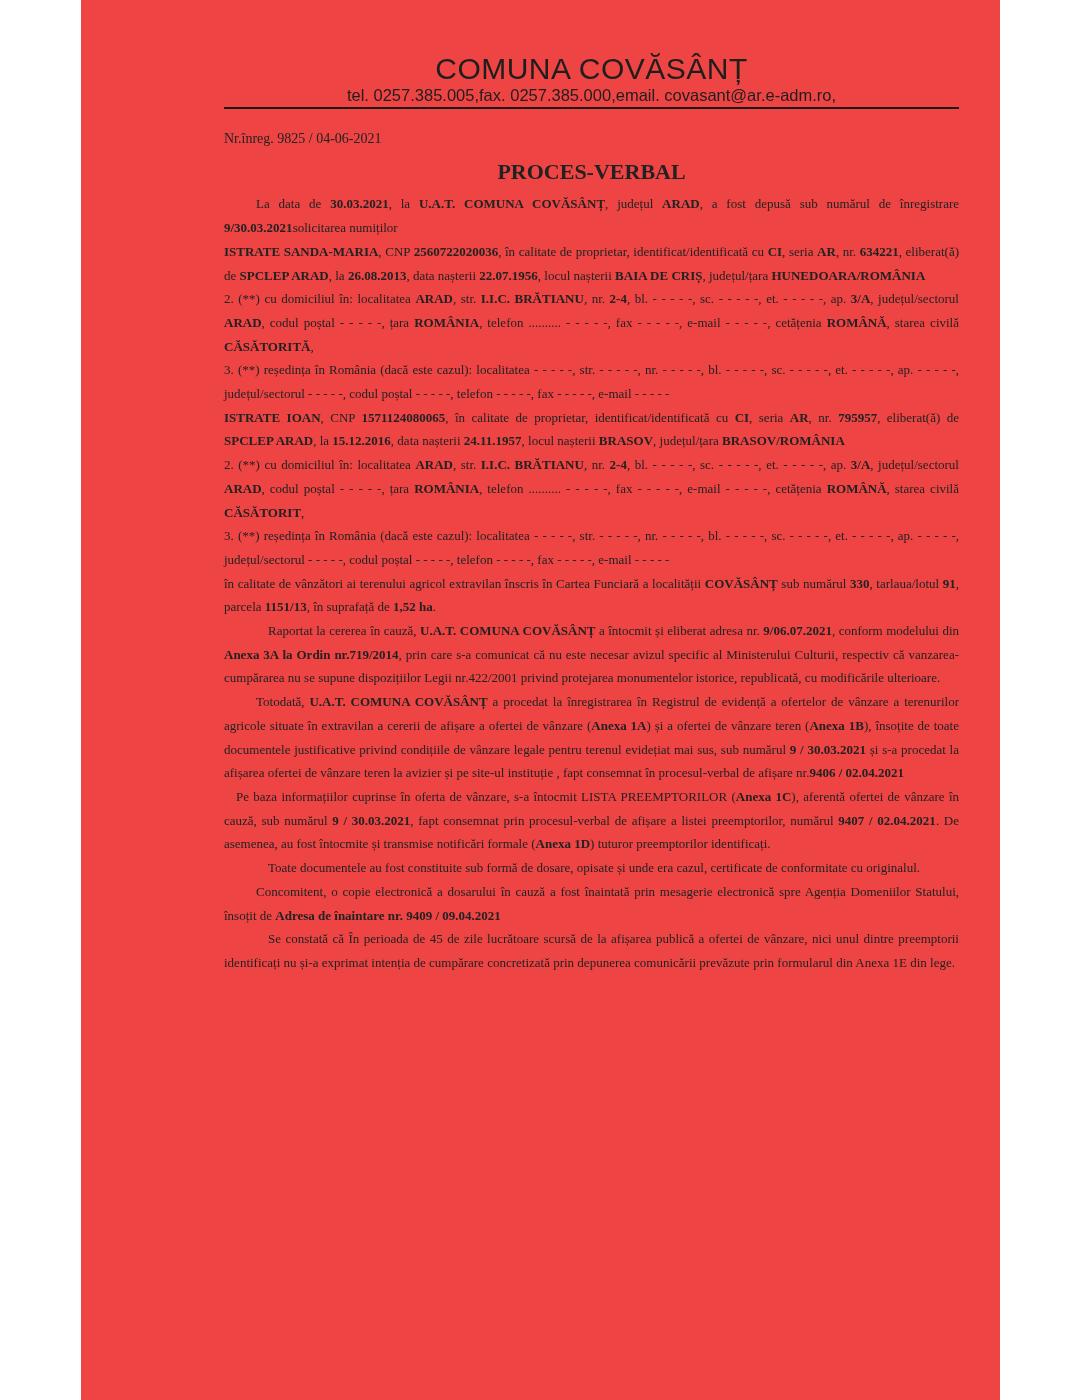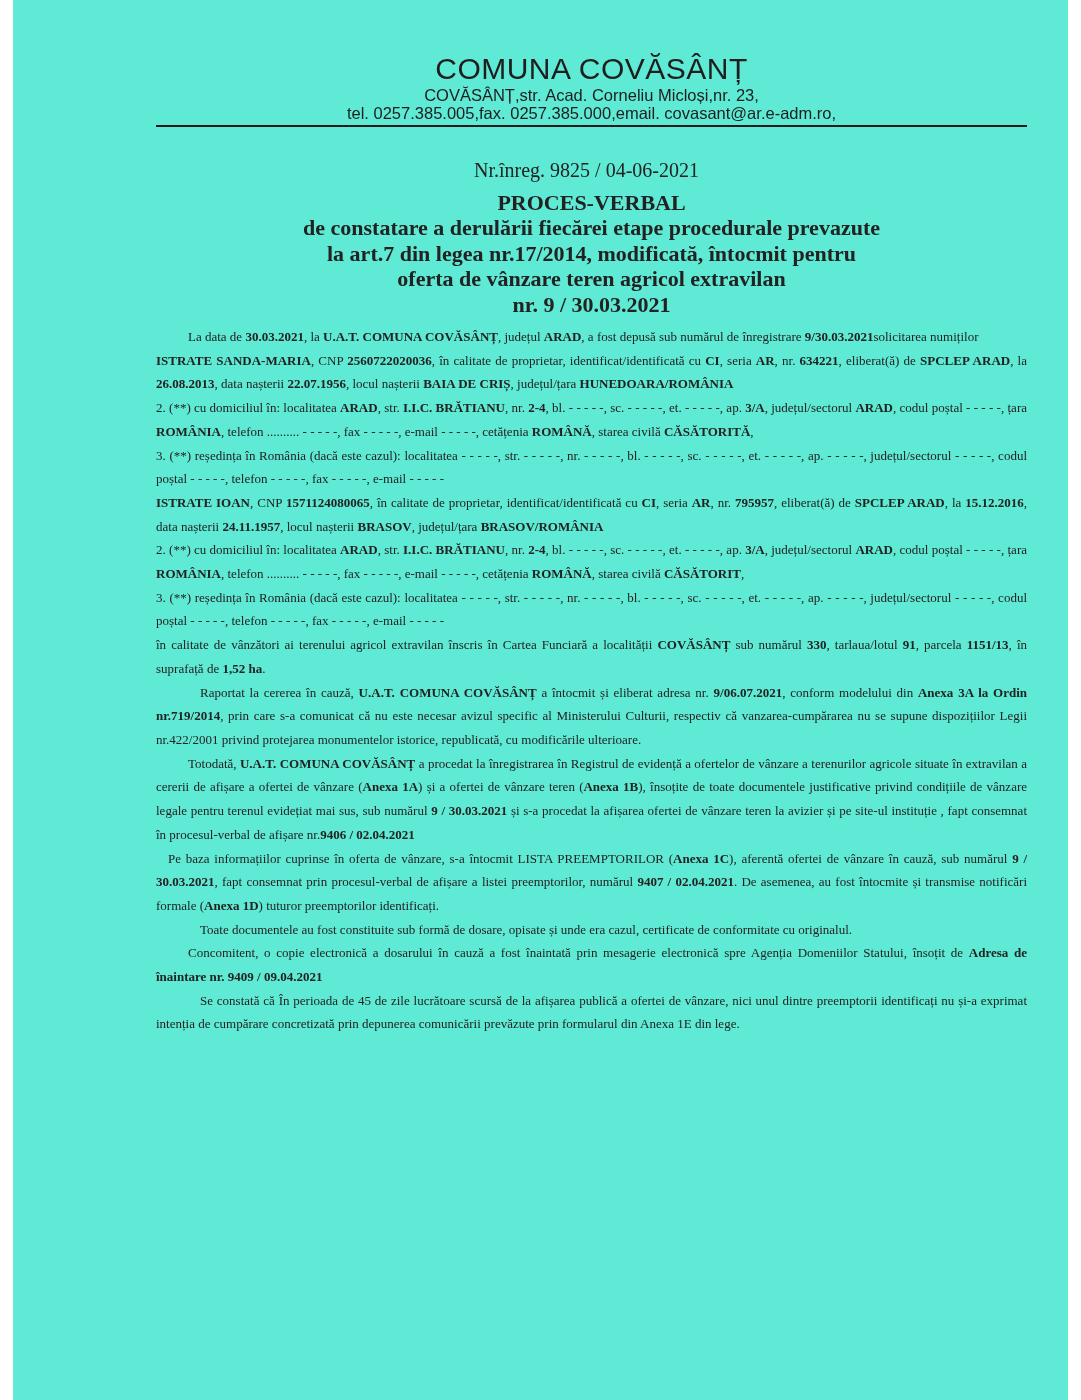--- a/index.html
+++ b/index.html
@@ -1,21 +1,21 @@
 <!DOCTYPE html>
 <html lang="ro"><head>
 <meta charset="utf-8">
 <style>
   html, body { margin: 0; padding: 0; background: #ffffff; }
   .page {
     position: relative;
-    width: 1055px;
+    width: 919px;
     height: 1400px;
     margin: 0 auto;
-    background: #5eead4;
+    background: #ef4444;
     box-sizing: border-box;
     padding: 52px 41px 0 143px;
     font-family: "Liberation Serif", serif;
     color: #222222;
     overflow: hidden;
   }
   
   .org {
     font-family: "Liberation Sans", sans-serif;
     font-size: 30px;
@@ -31,24 +31,24 @@
     text-align: center;
     color: #1e1e1e;
   }
   .rule {
     border-bottom: 2.5px solid #1a1a1a;
     margin-top: 3px;
     width: 100%;
   }
   
   .regno {
-    text-align: center;
-    font-size: 20px;
+    text-align: left;
+    font-size: 14px;
     line-height: 20px;
-    margin-top: 33px;
+    margin-top: 20px;
     padding-right: 10px;
   }
   
   .titleblock {
     text-align: center;
     margin-top: 10px;
     font-weight: 700;
   }
   .doc-title, .doc-sub {
     font-size: 22px;
@@ -67,35 +67,28 @@
   .ind-s { text-indent: 12px; }
   .ind-m { text-indent: 32px; }
   .ind-l { text-indent: 44px; }
 </style>
 </head>
 <body>
 
 <div class="page">
   <header>
     <div class="org">COMUNA COVĂSÂNȚ</div>
-    <div class="addr">COVĂSÂNȚ,str. Acad. Corneliu Micloși,nr. 23,</div>
     <div class="addr">tel. 0257.385.005,fax. 0257.385.000,email. covasant@ar.e-adm.ro,</div>
     <div class="rule"></div>
   </header>
 
   <div class="regno">Nr.înreg. 9825 / 04-06-2021</div>
 
   <div class="titleblock">
     <div class="doc-title">PROCES-VERBAL</div>
-    <div>
-        <div class="doc-sub">de constatare a derulării fiecărei etape procedurale prevazute</div>
-        <div class="doc-sub">la art.7 din legea nr.17/2014, modificată, întocmit pentru</div>
-        <div class="doc-sub">oferta de vânzare teren agricol extravilan</div>
-        <div class="doc-sub">nr. 9 / 30.03.2021</div>
-      </div>
   </div>
 
   <main class="bodytext">
       <p class="ind-m"><span>La data de </span><b>30.03.2021</b><span>, la </span><b>U.A.T. COMUNA COVĂSÂNȚ</b><span>, județul </span><b>ARAD</b><span>, a fost depusă sub numărul de înregistrare </span><b>9/30.03.2021</b><span>solicitarea numiților</span></p>
       <p><b>ISTRATE SANDA-MARIA</b><span>, CNP </span><b>2560722020036</b><span>, în calitate de proprietar, identificat/identificată cu </span><b>CI</b><span>, seria </span><b>AR</b><span>, nr. </span><b>634221</b><span>, eliberat(ă) de </span><b>SPCLEP ARAD</b><span>, la </span><b>26.08.2013</b><span>, data nașterii </span><b>22.07.1956</b><span>, locul nașterii </span><b>BAIA DE CRIȘ</b><span>, județul/țara </span><b>HUNEDOARA/ROMÂNIA</b></p>
       <p><span>2. (**) cu domiciliul în: localitatea </span><b>ARAD</b><span>, str. </span><b>I.I.C. BRĂTIANU</b><span>, nr. </span><b>2-4</b><span>, bl. - - - - -, sc. - - - - -, et. - - - - -, ap. </span><b>3/A</b><span>, județul/sectorul </span><b>ARAD</b><span>, codul poștal - - - - -, țara </span><b>ROMÂNIA</b><span>, telefon .......... - - - - -, fax - - - - -, e-mail - - - - -, cetățenia </span><b>ROMÂNĂ</b><span>, starea civilă </span><b>CĂSĂTORITĂ</b><span>,</span></p>
       <p><span>3. (**) reședința în România (dacă este cazul): localitatea - - - - -, str. - - - - -, nr. - - - - -, bl. - - - - -, sc. - - - - -, et. - - - - -, ap. - - - - -, județul/sectorul - - - - -, codul poștal - - - - -, telefon - - - - -, fax - - - - -, e-mail - - - - -</span></p>
       <p><b>ISTRATE IOAN</b><span>, CNP </span><b>1571124080065</b><span>, în calitate de proprietar, identificat/identificată cu </span><b>CI</b><span>, seria </span><b>AR</b><span>, nr. </span><b>795957</b><span>, eliberat(ă) de </span><b>SPCLEP ARAD</b><span>, la </span><b>15.12.2016</b><span>, data nașterii </span><b>24.11.1957</b><span>, locul nașterii </span><b>BRASOV</b><span>, județul/țara </span><b>BRASOV/ROMÂNIA</b></p>
       <p><span>2. (**) cu domiciliul în: localitatea </span><b>ARAD</b><span>, str. </span><b>I.I.C. BRĂTIANU</b><span>, nr. </span><b>2-4</b><span>, bl. - - - - -, sc. - - - - -, et. - - - - -, ap. </span><b>3/A</b><span>, județul/sectorul </span><b>ARAD</b><span>, codul poștal - - - - -, țara </span><b>ROMÂNIA</b><span>, telefon .......... - - - - -, fax - - - - -, e-mail - - - - -, cetățenia </span><b>ROMÂNĂ</b><span>, starea civilă </span><b>CĂSĂTORIT</b><span>,</span></p>
       <p><span>3. (**) reședința în România (dacă este cazul): localitatea - - - - -, str. - - - - -, nr. - - - - -, bl. - - - - -, sc. - - - - -, et. - - - - -, ap. - - - - -, județul/sectorul - - - - -, codul poștal - - - - -, telefon - - - - -, fax - - - - -, e-mail - - - - -</span></p>

